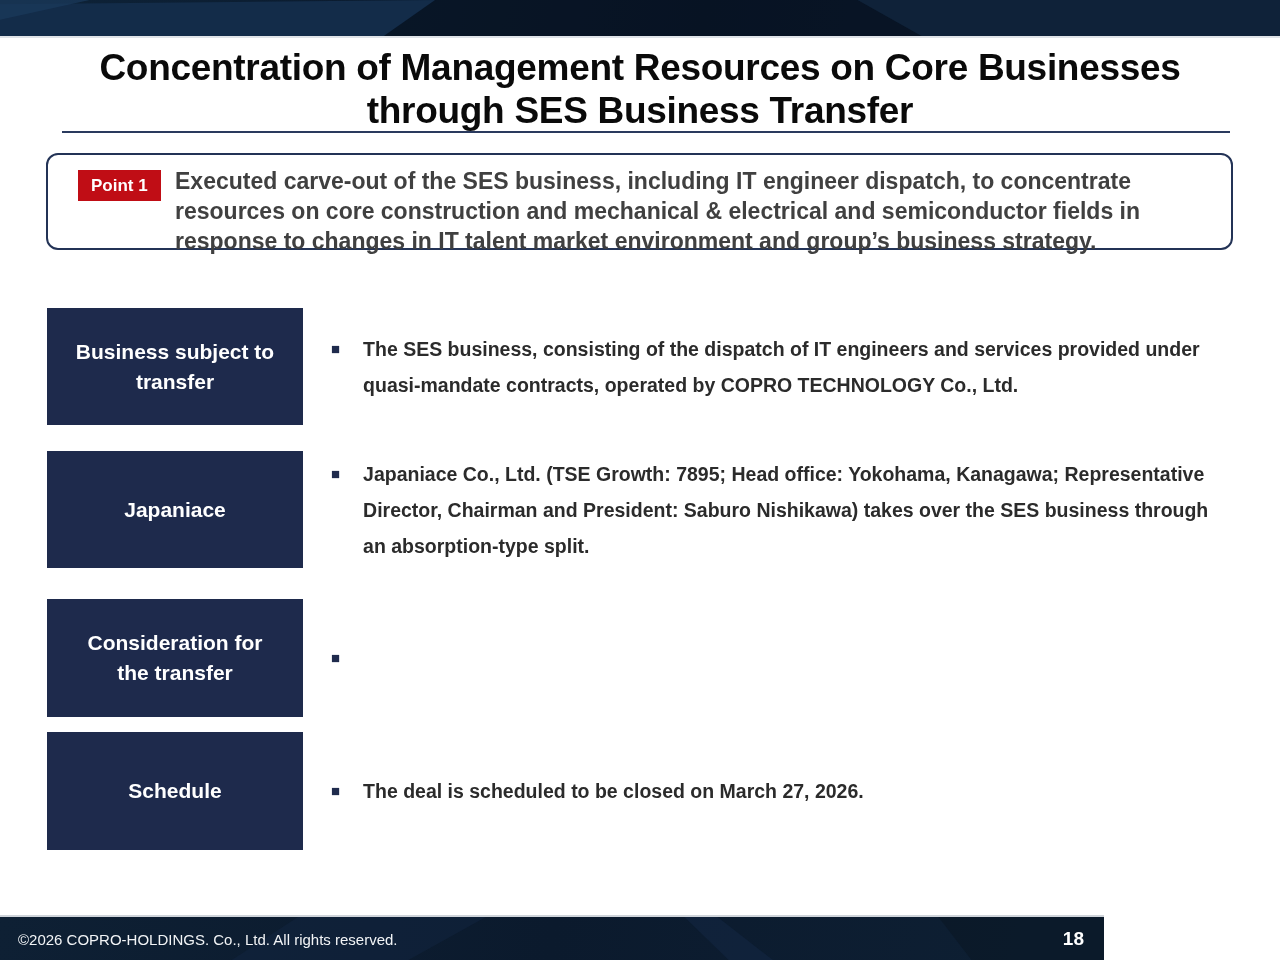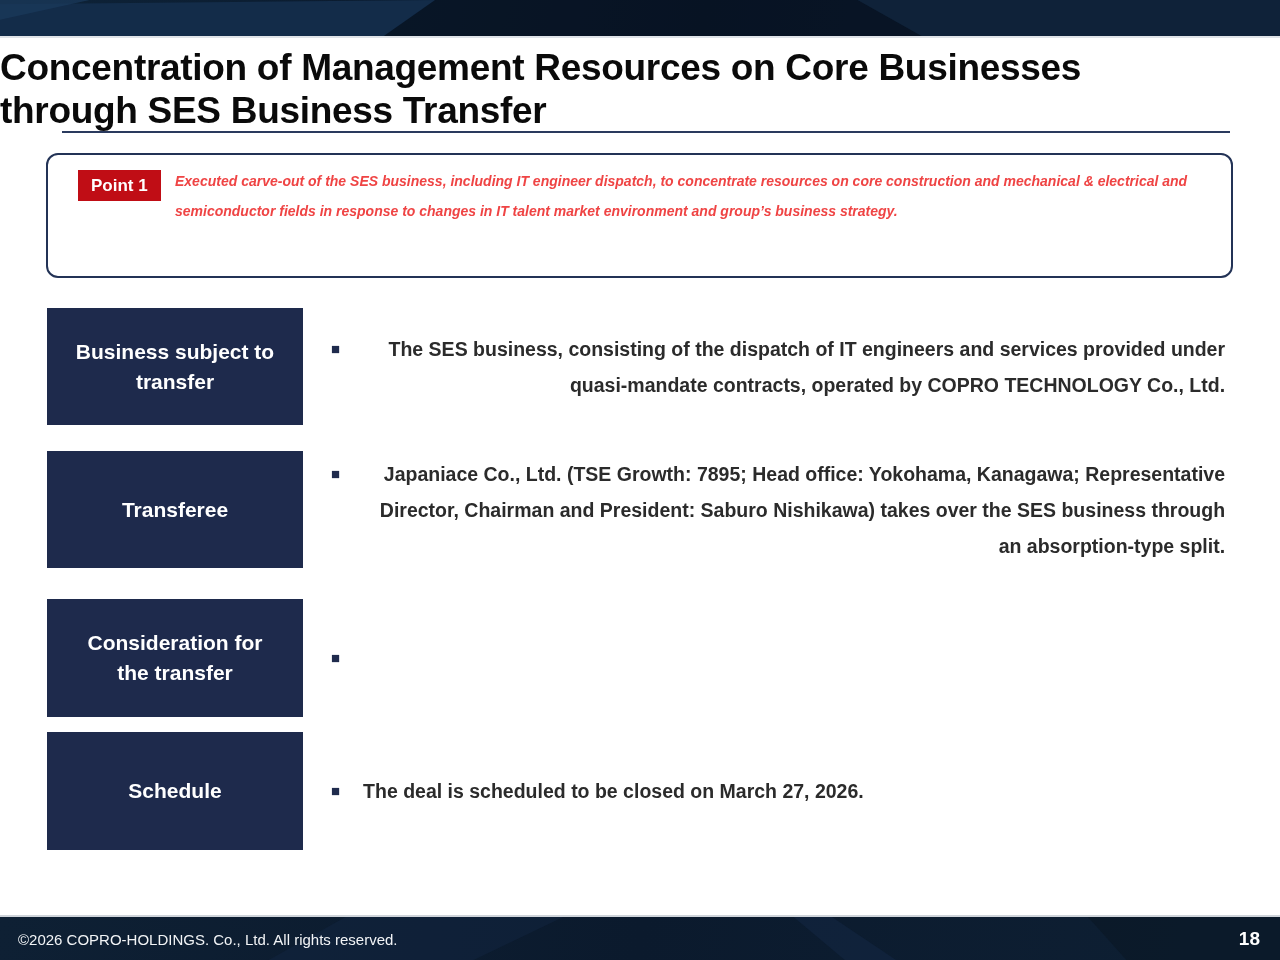--- a/index.html
+++ b/index.html
@@ -21,47 +21,46 @@
   }
   .top-banner .shape { position: absolute; inset: 0; }
   .top-banner .s1 { background: #132c49; clip-path: polygon(0% 12%, 34% 0%, 30% 100%, 0% 100%); }
   .top-banner .s2 { background: #0f2239; clip-path: polygon(67% 0%, 100% 0%, 100% 100%, 72% 100%); }
   .top-banner .s3 { background: #1b3a5c; clip-path: polygon(0 0, 7% 0, 0 55%); opacity: .7; }
   .top-banner .s4 { background: #071220; clip-path: polygon(34% 0%, 67% 0%, 72% 100%, 30% 100%); opacity: .55; }
 
   
   .title {
     position: absolute; top: 46px; left: 0; width: 1280px;
-    margin: 0; 
+    margin: 0; text-align: center;
     font-size: 37px; line-height: 43px; font-weight: 800;
     letter-spacing: -0.3px; color: #0a0a0a;
   }
   .title span { display: block; }
   .title-underline {
     position: absolute; top: 131px; left: 62px; width: 1168px; height: 2px;
     background: #2a3a5e;
   }
 
   
   .point-box {
-    position: absolute; top: 153px; left: 46px; width: 1187px; height: 125px;
+    position: absolute; top: 153px; left: 46px; width: 1187px; height: 97px;
     border: 2.5px solid #233356; border-radius: 12px; background: #ffffff;
   }
   .point-badge {
     position: absolute; top: 15px; left: 30px;
     background: #c00d15; color: #ffffff;
     font-size: 17px; font-weight: 700;
     padding: 5px 13px; line-height: 21px;
     white-space: nowrap;
   }
   .point-text {
     margin: 11px 22px 0 127px;
-    font-size: 14px; font-weight: 700; color: #ef4444;
+    font-size: 23px; font-weight: 700; color: #404040;
     line-height: 30px;
-    font-style: italic;
   }
 
   
   .row { position: absolute; left: 47px; width: 1185px; display: flex; align-items: stretch; }
   .row-0 { top: 308px; height: 117px; }
   .row-1 { top: 451px; height: 117px; }
   .row-2 { top: 599px; height: 118px; }
   .row-3 { top: 732px; height: 118px; }
   .row-label {
     width: 256px; flex: 0 0 256px;
@@ -73,26 +72,25 @@
   .row-content { flex: 1; display: flex; align-items: center; padding-left: 28px; }
   .bullet-line { display: flex; align-items: flex-start; }
   .bullet {
     color: #1f2b4d; font-size: 15px; line-height: 36px;
     margin-right: 23px; flex: 0 0 auto;
   }
   .row-text {
     margin: 0; max-width: 862px;
     font-size: 19.5px; font-weight: 700; color: #2b2b2b;
     line-height: 36px;
-    text-align: right;
   }
 
   
   .footer {
-    position: absolute; bottom: 0; left: 0; width: 1280px; height: 45px;
+    position: absolute; bottom: 0; left: 0; width: 1104px; height: 45px;
     background: linear-gradient(100deg, #0e2034 0%, #0b1a2d 50%, #0e2034 100%);
     border-top: 2px solid #cfd4da;
     overflow: hidden;
   }
   .footer .shape { position: absolute; inset: 0; }
   .footer .f1 { background: #122540; clip-path: polygon(27% 0, 44% 0, 37% 100%, 21% 100%); opacity: .55; }
   .footer .f2 { background: #132846; clip-path: polygon(62% 0, 65% 0, 70% 100%, 66% 100%); opacity: .5; }
   .footer .f3 { background: #081320; clip-path: polygon(85% 0, 100% 0, 100% 100%, 88% 100%); opacity: .45; }
   .copyright {
     position: absolute; left: 18px; top: 50%; transform: translateY(-50%);
@@ -133,21 +131,21 @@
     <div class="row-content">
       <div class="bullet-line">
         <span class="bullet">■</span>
         <p class="row-text">The SES business, consisting of the dispatch of IT engineers and services provided under quasi-mandate contracts, operated by COPRO TECHNOLOGY Co., Ltd.</p>
       </div>
     </div>
   </div>
 
   <div class="row row-1">
     <div class="row-label">
-      <span>Transferee</span>
+      <span>Japaniace</span>
     </div>
     <div class="row-content">
       <div class="bullet-line">
         <span class="bullet">■</span>
         <p class="row-text">Japaniace Co., Ltd. (TSE Growth: 7895; Head office: Yokohama, Kanagawa; Representative Director, Chairman and President: Saburo Nishikawa) takes over the SES business through an absorption-type split.</p>
       </div>
     </div>
   </div>
 
   <div class="row row-2">

